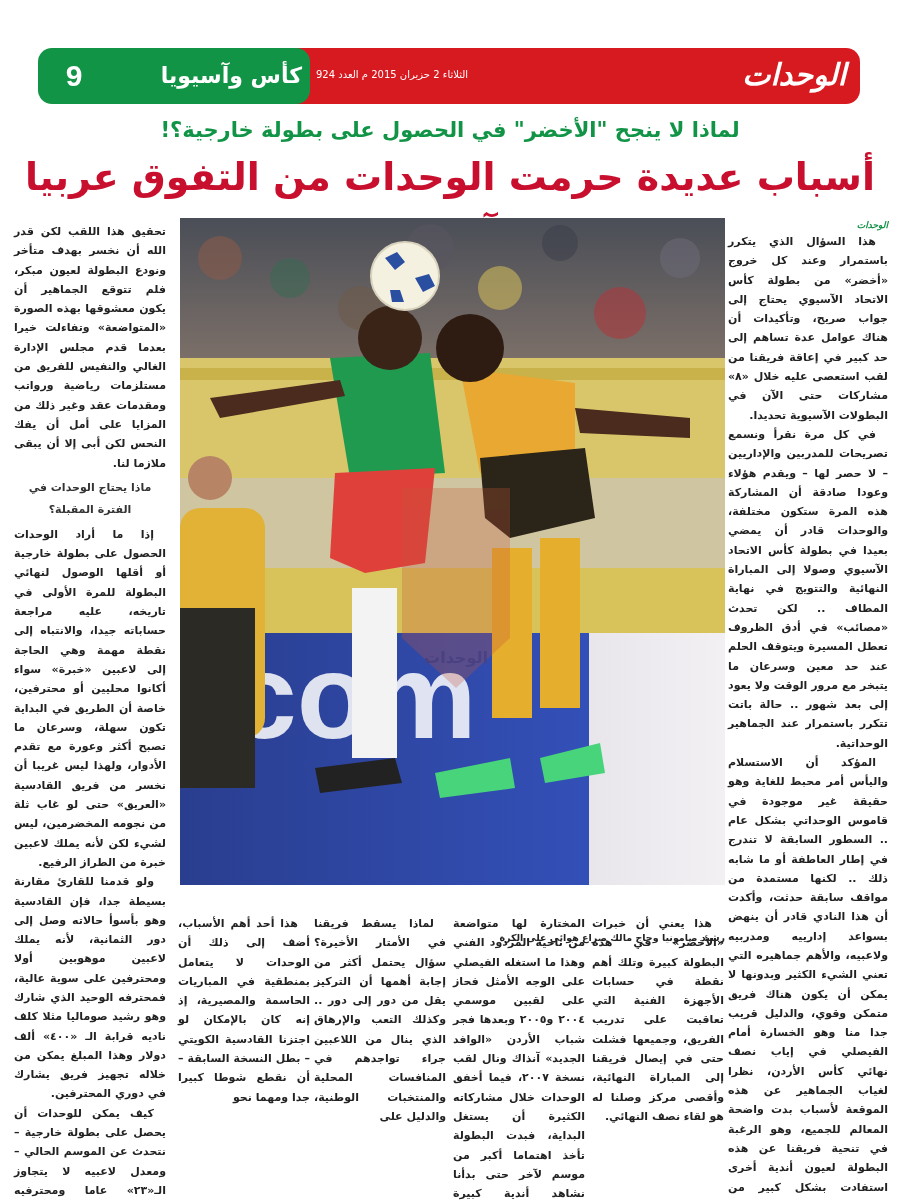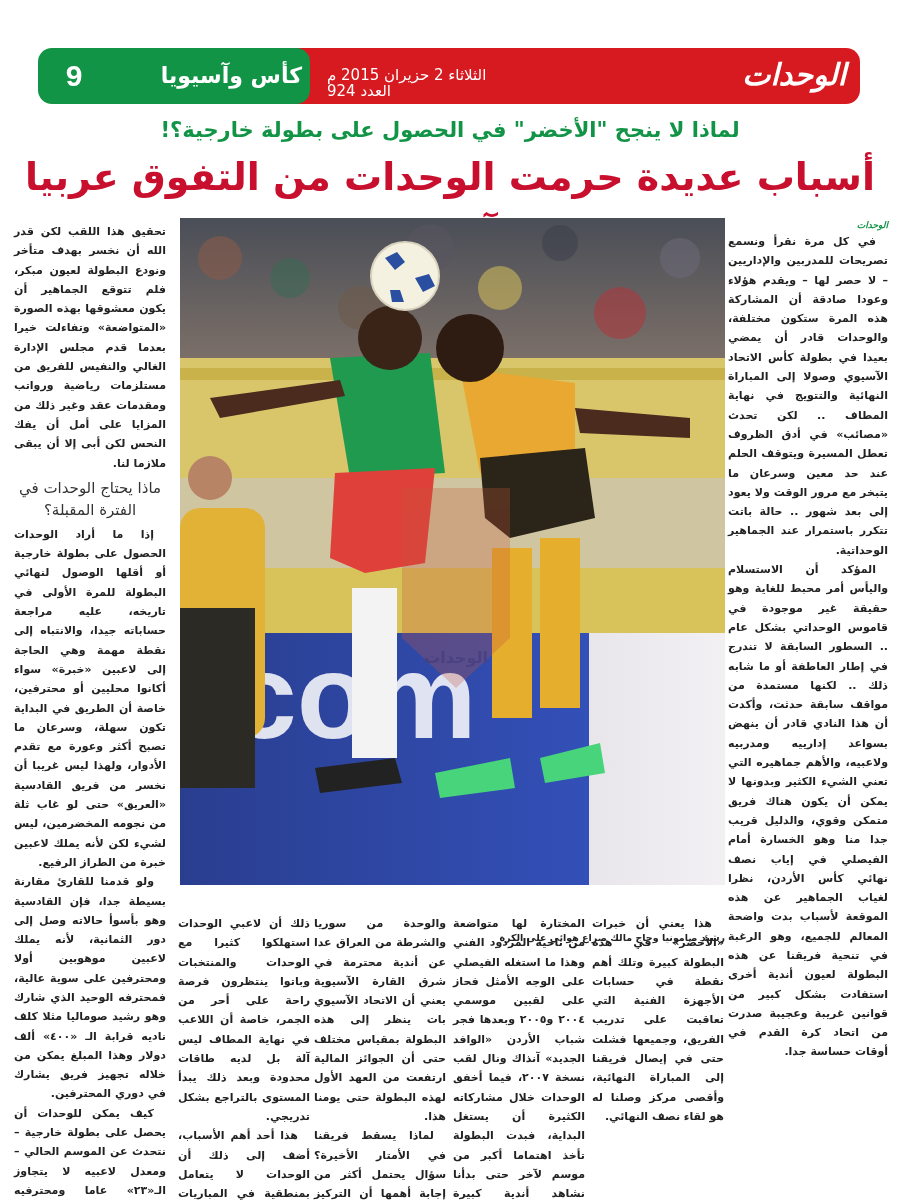--- a/index.html
+++ b/index.html
@@ -4,29 +4,29 @@
 <style>
   * { box-sizing: border-box; margin: 0; padding: 0; }
   html, body { width: 900px; height: 1200px; background: #ffffff; overflow: hidden; }
   body { position: relative; font-family: "DejaVu Sans", sans-serif; color: #1a1a1a; }
 
   .masthead { position: absolute; top: 48px; left: 38px; width: 822px; height: 56px; }
   .mh-red { position: absolute; top: 0; left: 250px; right: 0; height: 56px; background: #d71920; border-radius: 0 14px 14px 0; }
   .mh-green { position: absolute; top: 0; left: 0; width: 272px; height: 56px; background: #129447; border-radius: 14px 14px 14px 14px; }
   .mh-section { position: absolute; top: 6px; left: 64px; width: 200px; text-align: right; color: #fff; font-family: "DejaVu Sans", sans-serif; font-weight: bold; font-size: 22px; line-height: 44px; direction: rtl; }
   .mh-pagenum { position: absolute; top: 6px; left: 16px; width: 40px; color: #fff; font-family: "Liberation Sans", sans-serif; font-weight: bold; font-size: 30px; line-height: 44px; text-align: center; }
-  .mh-dateline { position: absolute; top: 19px; left: 289px; width: 170px; color: #fff; font-size: 15px; line-height: 16px; text-align: left; direction: rtl; }
+  .mh-dateline { position: absolute; top: 19px; left: 278px; width: 170px; color: #fff; font-size: 10px; line-height: 16px; text-align: left; direction: rtl; }
   .mh-logo { position: absolute; top: 4px; right: 14px; width: 150px; color: #fff; font-family: "DejaVu Sans", sans-serif; font-weight: bold; font-style: italic; font-size: 30px; line-height: 46px; text-align: right; direction: rtl; }
 
   .kicker { position: absolute; top: 115px; left: 0; width: 900px; text-align: center; color: #129447; font-weight: bold; font-size: 21px; line-height: 30px; direction: rtl; }
   .headline { position: absolute; top: 148px; left: 0; width: 900px; text-align: center; color: #c8102e; font-weight: bold; font-size: 38px; line-height: 58px; direction: rtl; letter-spacing: -0.5px; }
 
   .col { position: absolute; direction: rtl; text-align: justify; font-size: 11px; line-height: 19.3px; font-weight: bold; color: #222; }
   .col p { text-indent: 12px; }
-  .subhead { text-align: center; color: #333; font-size: 15px; font-weight: normal; line-height: 22px; margin: 4px 0; text-indent: 0 !important; }
+  .subhead { text-align: center; color: #333; font-size: 11px; font-weight: bold; line-height: 22px; margin: 4px 0; text-indent: 0 !important; }
   .byline-tag { color: #129447; font-size: 9px; font-style: italic; line-height: 14px; text-align: right; }
 
   .col-right { top: 218px; left: 728px; width: 160px; }
   .col-left { top: 222px; left: 14px; width: 152px; }
 
   .photo { position: absolute; top: 218px; left: 180px; width: 545px; height: 667px; overflow: hidden; background: #6b6f7a; }
   .caption { position: absolute; top: 918px; left: 180px; width: 545px; direction: rtl; text-align: right; font-size: 9.5px; font-weight: bold; line-height: 14px; color: #222; padding-left: 0; margin-top: 13px; }
 
   .bcol { position: absolute; top: 914px; width: 132px; direction: rtl; text-align: justify; font-size: 11px; line-height: 19.3px; font-weight: bold; color: #222; }
   .bcol p { text-indent: 12px; }
@@ -47,20 +47,21 @@
     <div class="mh-pagenum">9</div>
     <div class="mh-section">كأس وآسيويا الآسيوي</div>
   </div>
 </header>
 
 <div class="kicker">لماذا لا ينجح "الأخضر" في الحصول على بطولة خارجية؟!</div>
 <h1 class="headline">أسباب عديدة حرمت الوحدات من التفوق عربيا وآسيويا</h1>
 
 <section class="col col-right">
   <div class="byline-tag">الوحدات</div>
+  <p>هذا السؤال الذي يتكرر باستمرار وعند كل خروج «أخضر» من بطولة كأس الاتحاد الآسيوي يحتاج إلى جواب صريح، وتأكيدات أن هناك عوامل عدة تساهم إلى حد كبير في إعاقة فريقنا من لقب استعصى عليه خلال «٨» مشاركات حتى الآن في البطولات الآسيوية تحديدا.</p>
   <p>في كل مرة نقرأ ونسمع تصريحات للمدربين والإداريين – لا حصر لها – ويقدم هؤلاء وعودا صادقة أن المشاركة هذه المرة ستكون مختلفة، والوحدات قادر أن يمضي بعيدا في بطولة كأس الاتحاد الآسيوي وصولا إلى المباراة النهائية والتتويج في نهاية المطاف .. لكن تحدث «مصائب» في أدق الظروف تعطل المسيرة ويتوقف الحلم عند حد معين وسرعان ما يتبخر مع مرور الوقت ولا يعود إلى بعد شهور .. حالة باتت تتكرر باستمرار عند الجماهير الوحداتية.</p>
   <p>المؤكد أن الاستسلام واليأس أمر محبط للغاية وهو حقيقة غير موجودة في قاموس الوحداتي بشكل عام .. السطور السابقة لا تندرج في إطار العاطفة أو ما شابه ذلك .. لكنها مستمدة من مواقف سابقة حدثت، وأكدت أن هذا النادي قادر أن ينهض بسواعد إدارييه ومدربيه ولاعبيه، والأهم جماهيره التي تعني الشيء الكثير وبدونها لا يمكن أن يكون هناك فريق متمكن وقوي، والدليل قريب جدا منا وهو الخسارة أمام الفيصلي في إياب نصف نهائي كأس الأردن، نظرا لغياب الجماهير عن هذه الموقعة لأسباب بدت واضحة المعالم للجميع، وهو الرغبة في تنحية فريقنا عن هذه البطولة لعيون أندية أخرى استفادت بشكل كبير من قوانين غريبة وعجيبة صدرت من اتحاد كرة القدم في أوقات حساسة جدا.</p>
 
 </section>
 
 <figure class="photo">
   <svg width="545" height="667" viewBox="0 0 545 667" xmlns="http://www.w3.org/2000/svg">
     <defs>
       <linearGradient id="crowd" x1="0" y1="0" x2="0" y2="1">
         <stop offset="0" stop-color="#4a4e57"></stop>
@@ -132,19 +133,17 @@
 </section>
 
 <section class="bcol bcol-1">
   <p>هذا يعني أن خبرات «الأخضر» في هذه البطولة كبيرة وتلك أهم نقطة في حسابات الأجهزة الفنية التي تعاقبت على تدريب الفريق، وجميعها فشلت حتى في إيصال فريقنا إلى المباراة النهائية، وأقصى مركز وصلنا له هو لقاء نصف النهائي.</p>
 
 </section>
 <section class="bcol bcol-2">
   <p style="text-indent:0">المختارة لها متواضعة من ناحية المردود الفني وهذا ما استغله الفيصلي على الوجه الأمثل فحاز على لقبين موسمي ٢٠٠٤ و٢٠٠٥ وبعدها فجر شباب الأردن «الوافد الجديد» آنذاك ونال لقب نسخة ٢٠٠٧، فيما أخفق الوحدات خلال مشاركاته الكثيرة أن يستغل البداية، فبدت البطولة تأخذ اهتماما أكبر من موسم لآخر حتى بدأنا نشاهد أندية كبيرة وعريقة تشارك وإذا ما تحدثنا عن النسخة الحالية فإن أندية من قبيل القادسية والكويت من الكويت والجيش</p>
 </section>
 <section class="bcol bcol-3">
-  <p style="text-indent:0">والوحدة من سوريا والشرطة من العراق عدا عن أندية محترمة في شرق القارة الآسيوية يعني أن الاتحاد الآسيوي بات ينظر إلى هذه البطولة بمقياس مختلف حتى أن الجوائز المالية ارتفعت من العهد الأول لهذه البطولة حتى يومنا هذا.</p>
   <p>لماذا يسقط فريقنا في الأمتار الأخيرة؟ سؤال يحتمل أكثر من إجابة أهمها أن التركيز يقل من دور إلى دور .. وكذلك التعب والإرهاق الذي ينال من اللاعبين جراء تواجدهم في المنافسات المحلية والمنتخبات الوطنية، والدليل على</p>
 </section>
 <section class="bcol bcol-4">
-  <p style="text-indent:0">ذلك أن لاعبي الوحدات استهلكوا كثيرا مع الوحدات والمنتخبات وباتوا ينتظرون فرصة راحة على أحر من الجمر، خاصة أن اللاعب في نهاية المطاف ليس آلة بل لديه طاقات محدودة وبعد ذلك يبدأ المستوى بالتراجع بشكل تدريجي.</p>
   <p>هذا أحد أهم الأسباب، أضف إلى ذلك أن الوحدات لا يتعامل بمنطقية في المباريات الحاسمة والمصيرية، إذ إنه كان بالإمكان لو اجتزنا القادسية الكويتي – بطل النسخة السابقة – أن نقطع شوطا كبيرا جدا ومهما نحو</p>
 </section>
 
 </body></html>

